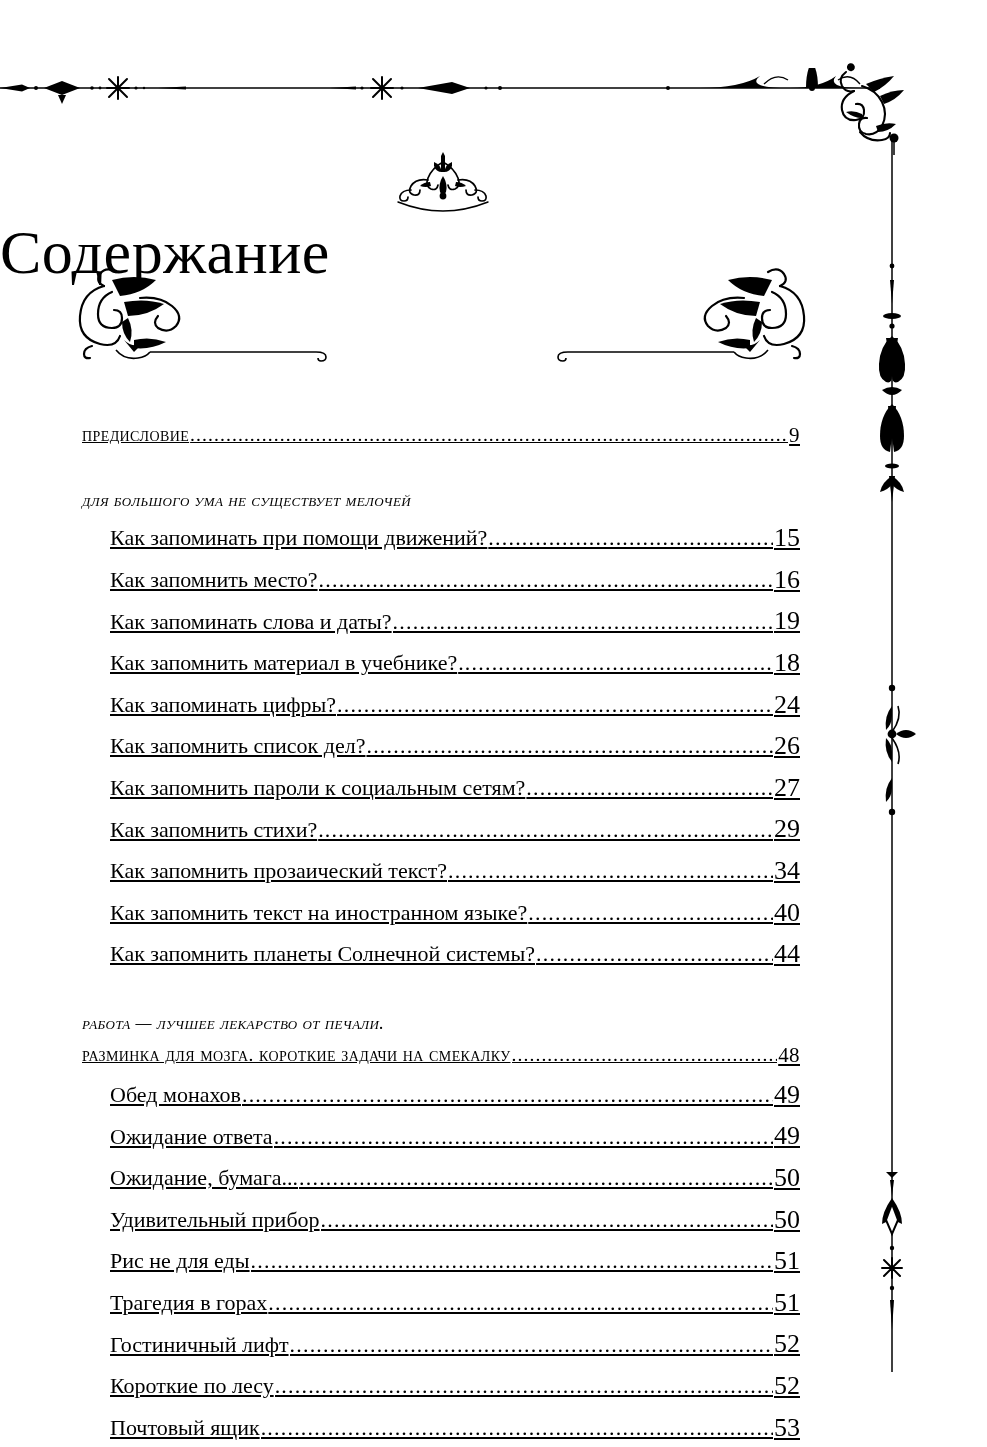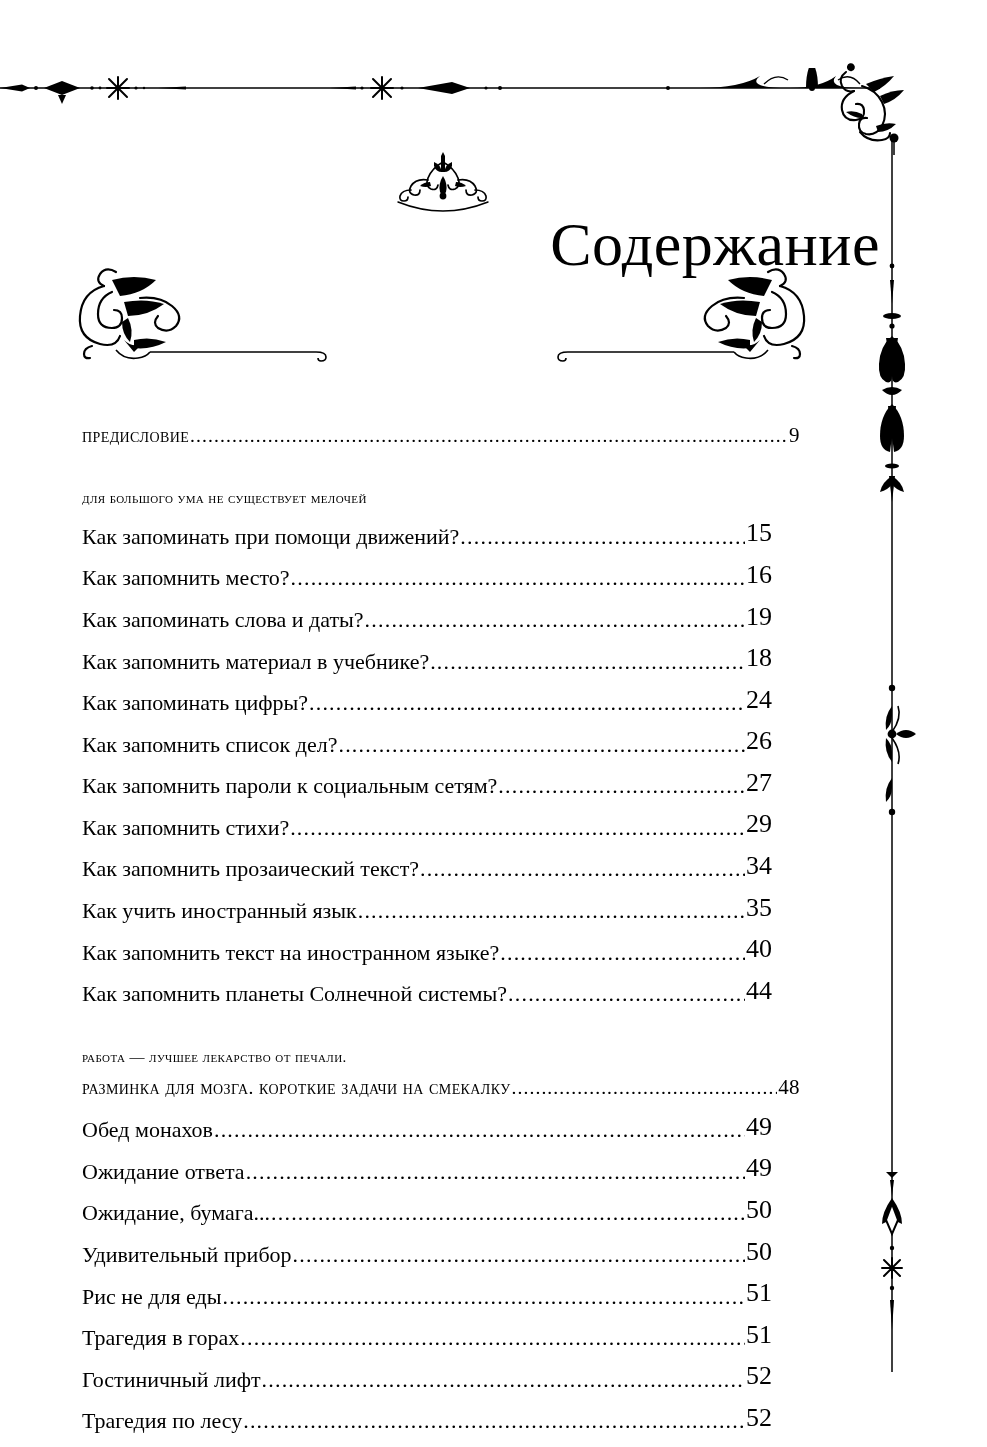--- a/index.html
+++ b/index.html
@@ -50,23 +50,23 @@
     position: absolute;
     left: 378px;
     top: 152px;
     width: 130px;
     height: 68px;
     pointer-events: none;
   }
   .title {
     position: absolute;
     left: 0;
-    top: 212px;
+    top: 220px;
     width: 880px;
-    text-align: right;
+    text-align: left;
     font-size: 62px;
     line-height: 1.05;
     letter-spacing: 0.5px;
     font-family: "Liberation Serif", "DejaVu Serif", serif;
     white-space: nowrap;
   }
   .flourish-left {
     position: absolute;
     left: 72px;
     top: 258px;
@@ -87,22 +87,23 @@
   
   #toc {
     position: absolute;
     left: 82px;
     top: 418px;
     width: 718px;
   }
 
   .toc-row {
     display: flex;
-    align-items: flex-end;
+    align-items: center;
     width: 100%;
+    text-decoration: underline;
   }
   .toc-label {
     white-space: nowrap;
     flex: 0 0 auto;
   }
   .leader {
     flex: 1 1 auto;
     overflow: hidden;
     white-space: nowrap;
     margin: 0 1px;
@@ -127,32 +128,34 @@
     line-height: 1.62;
   }
   .sec-line .toc-page {
     font-variant: normal;
     font-size: 21px;
   }
   .sec-line .leader::after { letter-spacing: 1.1px; }
 
   
   .sec-plain {
-    font-size: 15px;
+    font-size: 18px;
     letter-spacing: 0.4px;
     font-variant: small-caps;
     text-transform: lowercase;
     line-height: 1.62;
     white-space: nowrap;
+    font-style: italic;
   }
 
   
   .entry {
     font-size: 22px;
     line-height: 1.6;
+    margin-left: 28px;
     width: calc(100% - 28px);
   }
   .entry .toc-page { font-size: 26px; }
   .gap-before-entries { margin-top: 2px; }
   .block-gap { height: 34px; }
 </style>
 </head>
 <body>
 
 <div id="page">
@@ -386,25 +389,20 @@
       <span class="toc-label">Как запомнить стихи?</span>
       <span class="leader"></span>
       <span class="toc-page">29</span>
     </div>
     <div class="toc-row entry">
       <span class="toc-label">Как запомнить прозаический текст?</span>
       <span class="leader"></span>
       <span class="toc-page">34</span>
     </div>
     <div class="toc-row entry">
-      <span class="toc-label">Как учить иностранный язык</span>
-      <span class="leader"></span>
-      <span class="toc-page">35</span>
-    </div>
-    <div class="toc-row entry">
       <span class="toc-label">Как запомнить текст на иностранном языке?</span>
       <span class="leader"></span>
       <span class="toc-page">40</span>
     </div>
     <div class="toc-row entry">
       <span class="toc-label">Как запомнить планеты Солнечной системы?</span>
       <span class="leader"></span>
       <span class="toc-page">44</span>
     </div>
 
@@ -448,21 +446,21 @@
       <span class="toc-label">Трагедия в горах</span>
       <span class="leader"></span>
       <span class="toc-page">51</span>
     </div>
     <div class="toc-row entry">
       <span class="toc-label">Гостиничный лифт</span>
       <span class="leader"></span>
       <span class="toc-page">52</span>
     </div>
     <div class="toc-row entry">
-      <span class="toc-label">Трагедия по лесу</span>
+      <span class="toc-label">Короткие по лесу</span>
       <span class="leader"></span>
       <span class="toc-page">52</span>
     </div>
     <div class="toc-row entry">
       <span class="toc-label">Почтовый ящик</span>
       <span class="leader"></span>
       <span class="toc-page">53</span>
     </div>
     <div class="toc-row entry">
       <span class="toc-label">Химические опыты</span>

